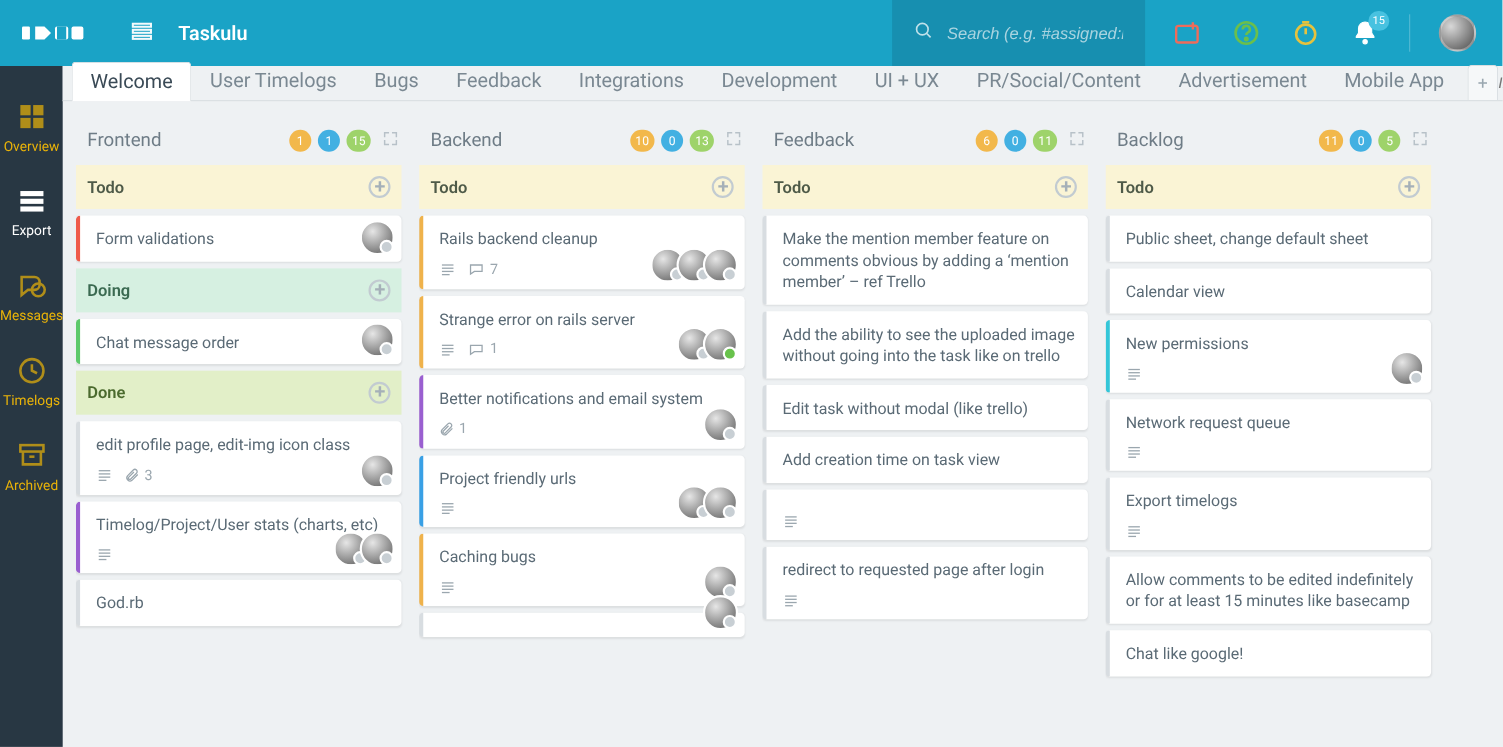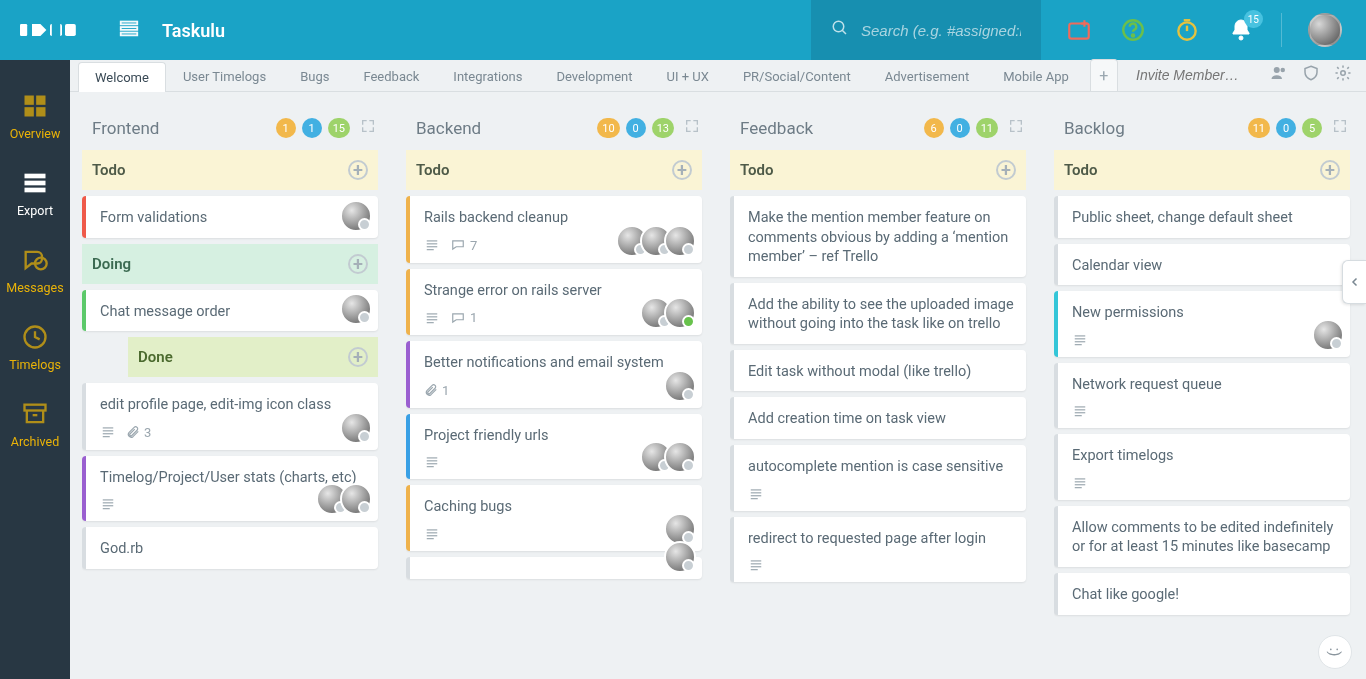--- a/index.html
+++ b/index.html
@@ -126,21 +126,21 @@
     border-bottom: 1px solid #d9dee1;
     display:flex;
     align-items: flex-end;
     padding-left: 8px;
     gap: 0;
     background: #eef1f3;
     position: relative;
   }
   .tab {
     padding: 7px 16px 7px;
-    font-size: 13px;
+    font-size: 18px;
     color: #7a8892;
     border: 1px solid transparent;
     border-bottom: none;
     border-radius: 4px 4px 0 0;
     cursor:pointer;
     white-space: nowrap;
   }
   .tab.active {
     background: #fff;
     border-color: #d9dee1;
@@ -178,21 +178,21 @@
 
   
   .board-wrap {
     flex:1;
     overflow-x: auto;
     overflow-y: hidden;
     position: relative;
   }
   .board {
     display:flex;
-    gap: 24px;
+    gap: 12px;
     padding: 22px 12px 8px 12px;
     height: 100%;
     width: max-content;
   }
   .listcol {
     width: 300px;
     flex: none;
     display:flex;
     flex-direction: column;
     border-radius: 4px;
@@ -235,21 +235,21 @@
     font-weight: 600;
     font-size: 15px;
   }
   .section-head .plus {
     margin-left:auto; color:#a5b0b8; font-size:18px; cursor:pointer;
     width:20px; height:20px; border:2px solid #c2cbd1; border-radius:50%;
     display:flex; align-items:center; justify-content:center; line-height:1;
   }
   .sec-todo   { background:#faf4d5; color:#4e5a48; }
   .sec-doing  { background:#d6f0e1; color:#3b6a51; }
-  .sec-done   { background:#e2efc8; color:#4b6a2e;margin-left:46px; }
+  .sec-done   { background:#e2efc8; color:#4b6a2e; }
 
   .card {
     background:#fff;
     border-radius:4px;
     margin: 6px 0;
     padding: 12px 12px 10px 14px;
     border-left: 4px solid transparent;
     box-shadow: 0 1px 2px rgba(0,0,0,.08);
     position: relative;
     font-size: 14.5px;
@@ -688,21 +688,20 @@
               <div class="card s-grey">
                 <div class="card-title">Add the ability to see the uploaded image without going into the task like on trello</div>
               </div>
               <div class="card s-grey">
                 <div class="card-title">Edit task without modal (like trello)</div>
               </div>
               <div class="card s-grey">
                 <div class="card-title">Add creation time on task view</div>
               </div>
               <div class="card s-grey">
-                <div class="card-title">autocomplete mention is case sensitive</div>
                 <div class="meta">
                   <span class="meta-ic">
                     <svg width="16" height="14" viewBox="0 0 24 24" fill="#9aa6ae">
                       <rect x="3" y="4" width="18" height="2"></rect>
                       <rect x="3" y="9" width="18" height="2"></rect>
                       <rect x="3" y="14" width="18" height="2"></rect>
                       <rect x="3" y="19" width="12" height="2"></rect>
                     </svg>
                   </span>
                 </div>

